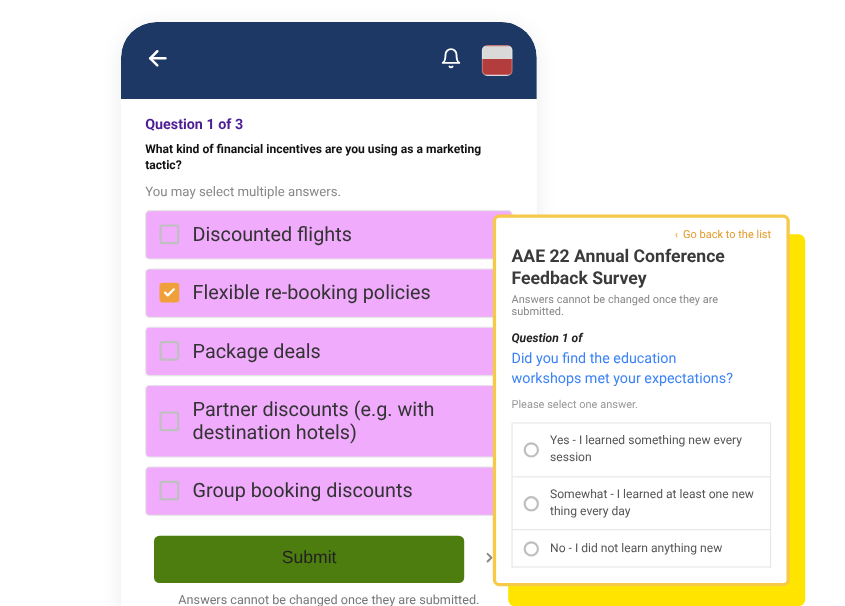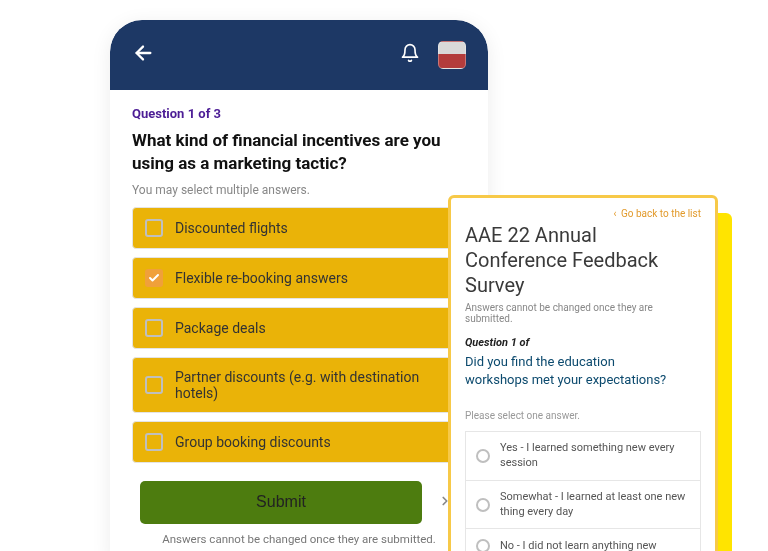--- a/index.html
+++ b/index.html
@@ -38,31 +38,31 @@
     .avatar {
       width: 28px; height: 28px; border-radius: 5px;
       background: linear-gradient(180deg,#d9d9d9 0 45%, #b33c3c 45% 100%);
       border: 1px solid rgba(255,255,255,0.3);
     }
     .phone-body { padding: 16px 22px 0 22px; }
     .q-counter {
       font-weight: 700; font-size: 13px; color: #4c1d95; margin-bottom: 8px;
     }
     .q-title {
-      font-weight: 700; font-size: 17px; color: #111; line-height: 1.35;
+      font-weight: 700; font-size: 11px; color: #111; line-height: 1.35;
       margin-bottom: 8px;
     }
     .q-hint { font-size: 12px; color: #888; margin-bottom: 10px; }
     .options { display: flex; flex-direction: column; gap: 8px; }
     .opt {
       border: 1px solid #e4e4e4; border-radius: 4px;
       padding: 11px 12px;
       display: flex; align-items: center; gap: 12px;
-      font-size: 14px; color: #333; cursor: pointer;
-      background: #eab308;
+      font-size: 18px; color: #333; cursor: pointer;
+      background: #f0abfc;
     }
     .checkbox {
       width: 18px; height: 18px; border: 2px solid #bfbfbf; border-radius: 3px;
       flex-shrink: 0; display: flex; align-items: center; justify-content: center;
     }
     .checkbox.checked {
       background: #f0a03a; border-color: #f0a03a;
     }
     .checkbox.checked svg { display: block; }
     .checkbox svg { display: none; }
@@ -92,26 +92,26 @@
       border-radius: 6px;
       box-shadow: 14px 18px 0 0 #ffe400;
       padding: 10px 14px 14px 14px;
     }
     .popup-back {
       text-align: right; font-size: 10px; color: #e29a2b;
       margin-bottom: 4px; cursor: pointer;
     }
     .popup-back .chev { margin-right: 2px; }
     .popup-title {
-      font-weight: 400; font-size: 20px; color: #3a3a3a; line-height: 1.25;
+      font-weight: 700; font-size: 16px; color: #3a3a3a; line-height: 1.25;
       margin-bottom: 4px;
     }
     .popup-sub { font-size: 10px; color: #888; margin-bottom: 12px; }
     .popup-qcount { font-size: 11px; font-weight: 700; color: #222; margin-bottom: 4px; font-style: italic; }
-    .popup-q { font-size: 13px; color: #0c4a6e; line-height: 1.35; margin-bottom: 22px; padding-right: 20px;}
+    .popup-q { font-size: 13px; color: #3b82f6; line-height: 1.35; margin-bottom: 10px; padding-right: 20px;}
     .popup-hint { font-size: 10px; color: #999; margin-bottom: 10px; }
     .popup-opts { display: flex; flex-direction: column; }
     .popt {
       border: 1px solid #e6e6e6; border-top: none;
       padding: 9px 10px;
       display: flex; align-items: center; gap: 10px;
       font-size: 11px; color: #555; cursor: pointer; line-height: 1.35;
     }
     .popt:first-child { border-top: 1px solid #e6e6e6; }
     .radio {
@@ -154,21 +154,21 @@
           
         </span>
         <span>Discounted flights</span>
       </div>
       <div class="opt">
         <span class="checkbox checked">
           <svg width="12" height="12" viewBox="0 0 24 24" fill="none" stroke="#fff" stroke-width="4" stroke-linecap="round" stroke-linejoin="round">
               <polyline points="20 6 9 17 4 12"></polyline>
             </svg>
         </span>
-        <span>Flexible re-booking answers</span>
+        <span>Flexible re-booking policies</span>
       </div>
       <div class="opt">
         <span class="checkbox">
           
         </span>
         <span>Package deals</span>
       </div>
       <div class="opt">
         <span class="checkbox">
           

